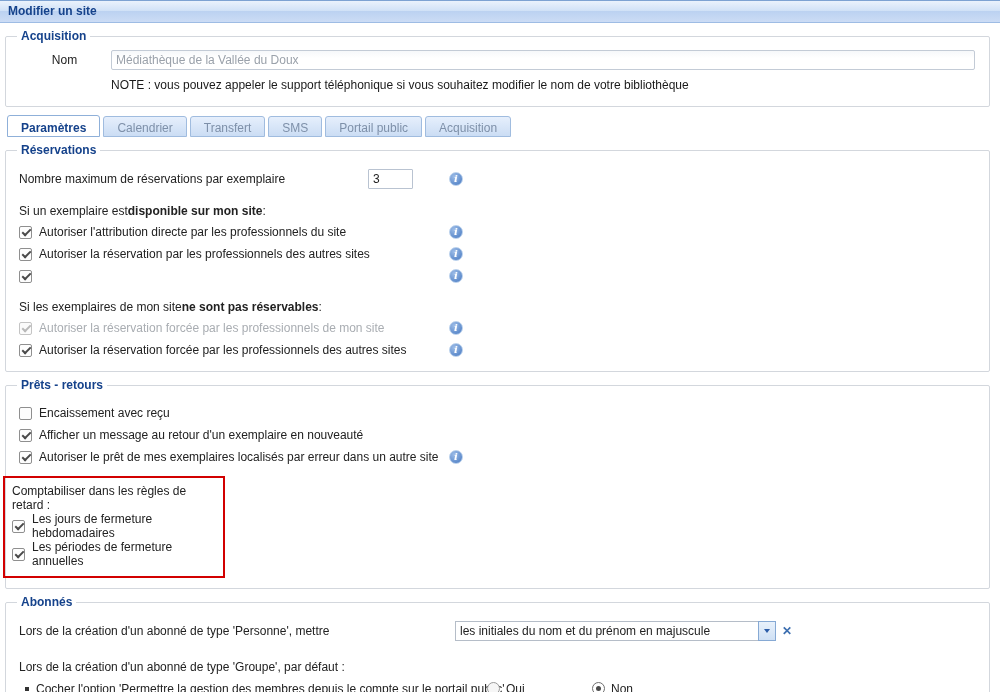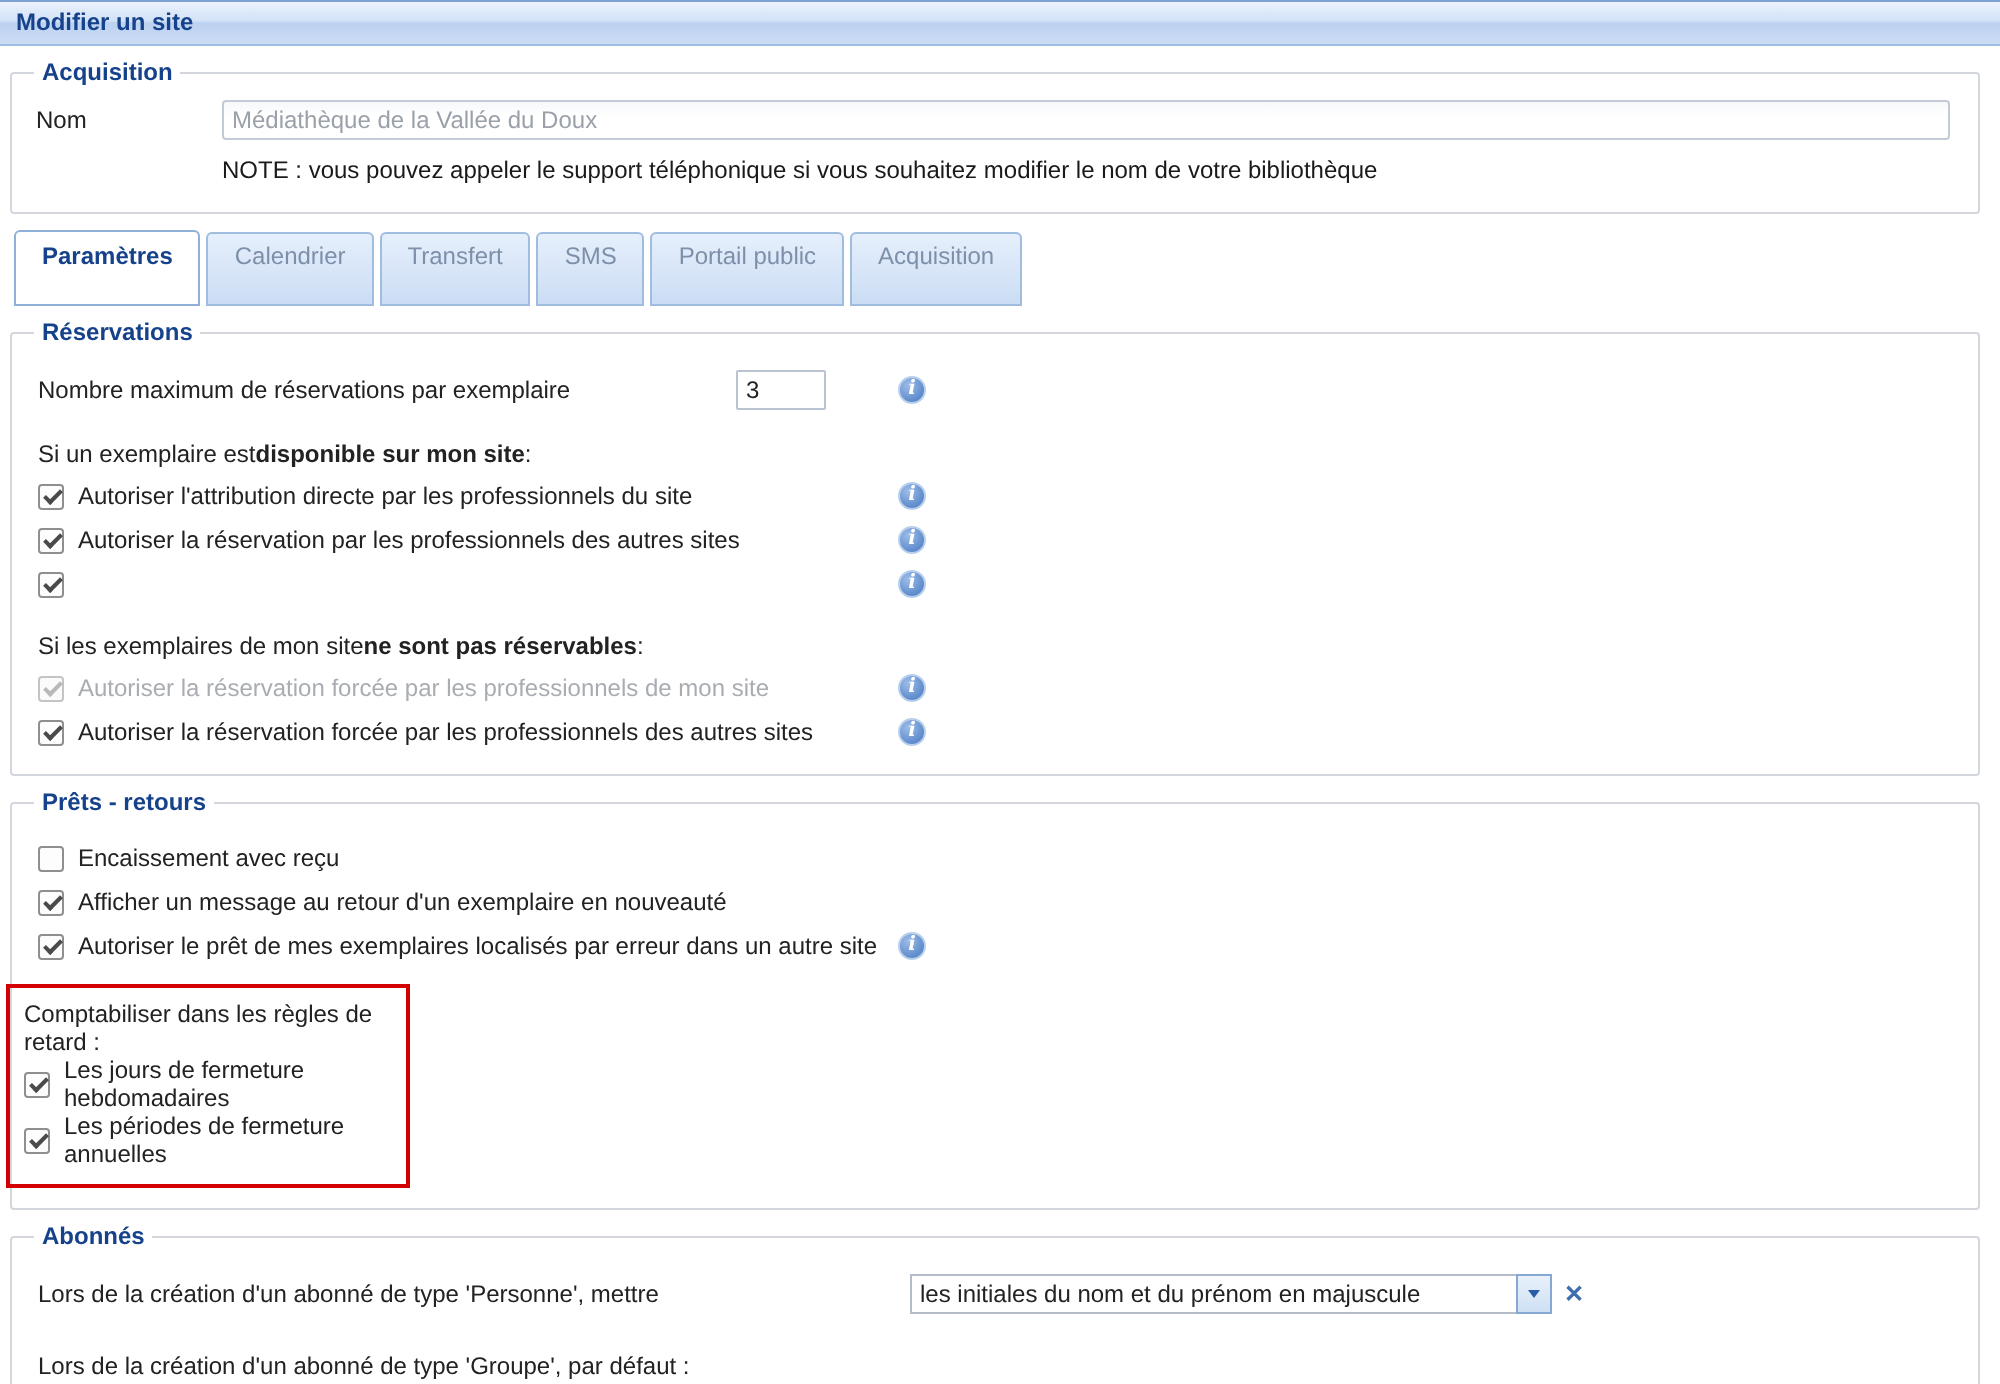--- a/index.html
+++ b/index.html
@@ -29,35 +29,35 @@
     border-radius:2px;
     padding:4px 6px 10px 6px;
   }
   fieldset.box legend {
     font-weight:bold; color:#15428b; font-size:12px;
     padding:0 4px; margin-left:5px;
   }
 
   
   .nom-row { display:flex; align-items:center; margin-top:3px; padding-left:6px; }
-  .nom-label { width:93px; flex:0 0 93px; }
+  .nom-label { width:93px; flex:0 0 93px;text-align:center; }
   .nom-input {
     flex:1; height:20px; margin-right:8px;
     border:1px solid #c3cbd6; border-radius:2px;
     padding:0 4px; color:#9aa1aa;
     font-family:"Liberation Sans", sans-serif; font-size:12px;
     background:linear-gradient(#f6f8fa,#ffffff 40%);
     outline:none;
   }
   .note-row { margin:8px 0 4px 99px; color:#1a1a1a; }
 
   
   .tabstrip { display:flex; gap:3px; margin:8px 0 6px 7px; align-items:flex-end; }
   .tab {
-    padding:4px 13px 17px 13px;
+    padding:4px 13px 1px 13px;
     border:1px solid #a0bcdf;
     border-radius:3px 3px 0 0;
     background:linear-gradient(#e6effc,#cbddf4);
     color:#7e90a9; cursor:pointer; font-size:12px;text-align:center;
   }
   .tab.active {
     background:#fff; color:#15428b; font-weight:bold;
     border-color:#8fb0d9; padding-top:5px;
   }
 
@@ -100,21 +100,21 @@
   .num-input {
     position:absolute; left:356px; top:50%; transform:translateY(-50%);
     width:45px; height:20px;
     border:1px solid #b9c3d1; border-radius:1px;
     padding:0 4px; font-family:"Liberation Sans", sans-serif; font-size:12px; color:#222;
     outline:none;
   }
 
   
   .retard-box {
-    width:202px;
+    width:222px;
     border:2px solid #d20000;
     margin:8px 0 0 -9px;
     padding:4px 8px 8px 7px;
   }
   .retard-box .heading { margin-top:2px; }
 
   
   .personne-row { margin-top:6px; height:24px; }
   .combo {
     position:absolute; left:443px; top:50%; transform:translateY(-50%);

